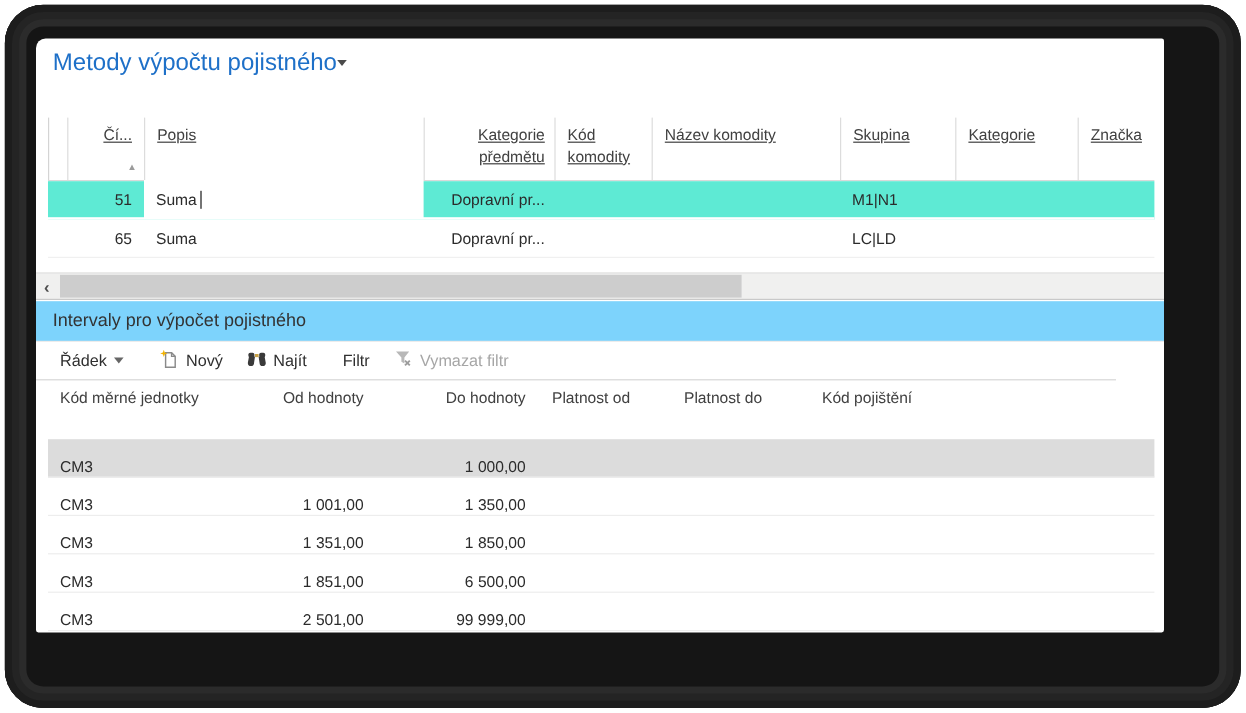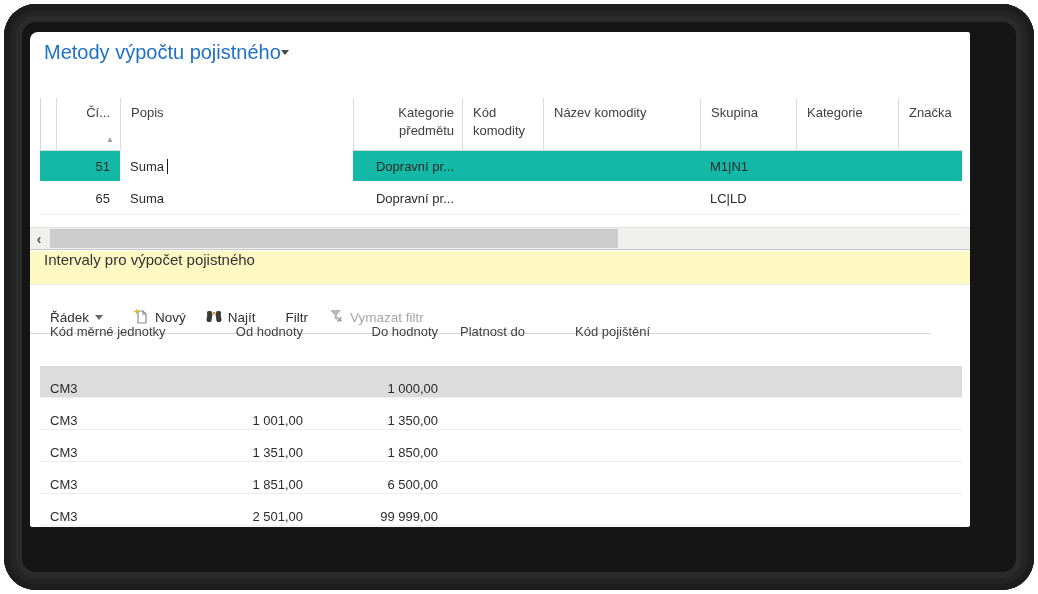--- a/index.html
+++ b/index.html
@@ -22,51 +22,51 @@
 
   
   .page-title-bar { position:absolute; left:14px; top:4px; height:32px; display:flex; align-items:center; gap:0; }
   .page-title { font-size:20px; color:#1e70c8; font-weight:400; white-space:nowrap; }
   .caret-down { width:0; height:0; border-left:4px solid transparent; border-right:4px solid transparent; border-top:5px solid #4a4a4a; display:inline-block; }
 
   
   .grid-top { position:absolute; left:10px; top:66px; width:922px; }
   .g-row { display:flex; width:922px; }
   .g-head { height:53px; border-bottom:1px solid #d9d9d9; }
-  .g-head .g-cell { border-left:1px solid #dcdcdc; padding-top:6px; color:#404040; line-height:1.35; }
+  .g-head .g-cell { border-left:1px solid #dcdcdc; padding-top:6px; color:#404040; line-height:1.35;text-decoration:underline; }
   .g-head .g-cell:first-child { border-left:1px solid #d4d4d4; }
   .g-body-row { height:32px; align-items:center; border-bottom:2px solid #ffffff; }
   .g-cell { padding:0 8px 0 10px; overflow:hidden; white-space:normal; }
   .c-ind { width:16px; padding:0; }
   .c-cislo { width:64px; text-align:right; padding-right:10px; }
   .c-popis { width:233px; }
   .c-kat { width:109px;text-align:right; }
   .c-kodk { width:81px; }
   .c-nazev { width:157px; }
   .c-skup { width:96px; }
   .c-podsk { width:102px; }
   .c-znacka { width:64px; }
-  .row-selected { background:#14b8a6; }
+  .row-selected { background:#5eead4; }
   .row-plain { background:#ffffff; border-bottom:1px solid #f0f0f0; }
   .sort-wrap { position:relative; }
   .sort-arrow { position:absolute; right:6px; bottom:6px; font-size:8px; color:#9b9b9b; line-height:1; }
   .edit-cell { background:#ffffff; height:32px; display:flex; align-items:center; }
   .text-caret { display:inline-block; width:1px; height:15px; background:#1a1a1a; margin-left:3px; vertical-align:middle; }
 
   
   .hscroll { position:absolute; left:0; top:195px; width:940px; height:23px; background:#f0f0ef; border-top:1px solid #e2e2e2; border-bottom:1px solid #c9c9c9; display:flex; align-items:stretch; }
   .hscroll-arrow { width:18px; display:flex; align-items:center; justify-content:center; color:#4f4f4f; font-size:14px; font-weight:bold; cursor:default; }
   .hscroll-track { position:relative; flex:1; }
   .hscroll-thumb { position:absolute; left:2px; top:1px; height:19px; width:568px; background:#cdcdcd; }
 
   
-  .section-title-bar { position:absolute; left:0; top:219px; width:940px; height:34px; background:#fef9c3; border-bottom:1px solid #ececec; display:flex; align-items:flex-start; }
+  .section-title-bar { position:absolute; left:0; top:219px; width:940px; height:34px; background:#7dd3fc; border-bottom:1px solid #ececec; display:flex; align-items:center; }
   .section-title { font-size:15px; color:#333333; padding-left:14px; }
 
-  .toolbar { position:absolute; left:0; top:253px; width:900px; height:32px; display:flex; align-items:center; gap:4px; padding-left:12px; border-bottom:1px solid #d6d6d6; background:#ffffff;margin-top:17px; }
+  .toolbar { position:absolute; left:0; top:253px; width:900px; height:32px; display:flex; align-items:center; gap:4px; padding-left:12px; border-bottom:1px solid #d6d6d6; background:#ffffff; }
   .tb-item { display:flex; align-items:center; gap:6px; padding:4px 8px; font-size:13.5px; color:#2f2f2f; cursor:default; white-space:nowrap; }
   .tb-item.disabled { color:#a6a6a6; }
   .tb-sep { width:6px; }
   .icon-svg { display:block; }
 
   
   .grid-bot { position:absolute; left:10px; top:286px; width:922px; }
   .b-row { display:flex; width:922px; }
   .b-head { height:48px; color:#404040; }
   .b-head .b-cell { padding-top:5px; line-height:1.35; }
@@ -189,20 +189,21 @@
         </span>
         <span>Vymazat filtr</span>
       </div>
     </div>
 
     <div class="grid-bot">
       <div class="b-row b-head">
         <div class="b-cell bc-mj"><span>Kód měrné jednotky</span></div>
         <div class="b-cell bc-od"><span>Od hodnoty</span></div>
         <div class="b-cell bc-do"><span>Do hodnoty</span></div>
+        <div class="b-cell bc-pod"><span>Platnost od</span></div>
         <div class="b-cell bc-pdo"><span>Platnost do</span></div>
         <div class="b-cell bc-kp"><span>Kód pojištění</span></div>
       </div>
 
       <div class="b-row b-body-row b-row-selected">
         <div class="b-cell bc-mj">CM3</div>
         <div class="b-cell bc-od"></div>
         <div class="b-cell bc-do">1 000,00</div>
         <div class="b-cell bc-pod"></div>
         <div class="b-cell bc-pdo"></div>

